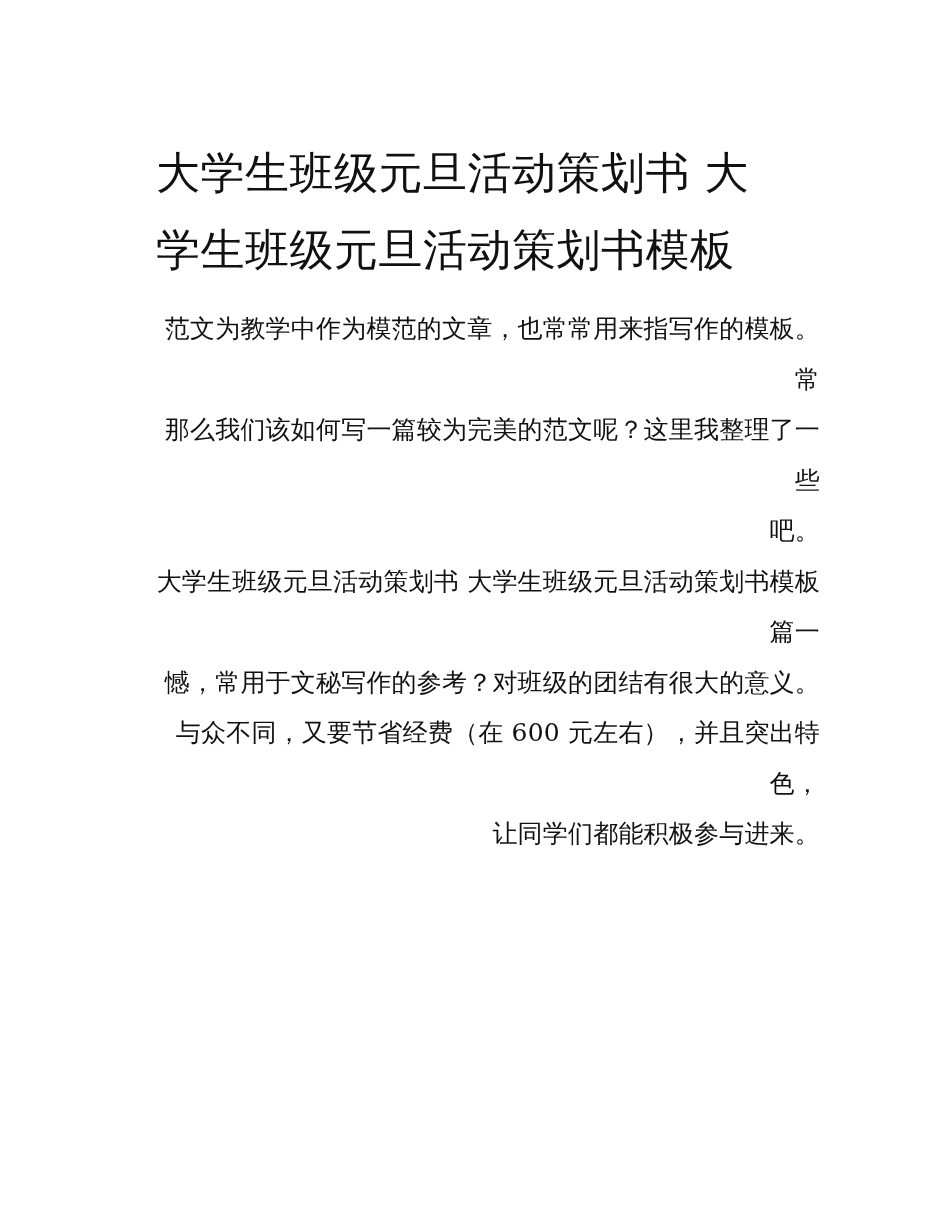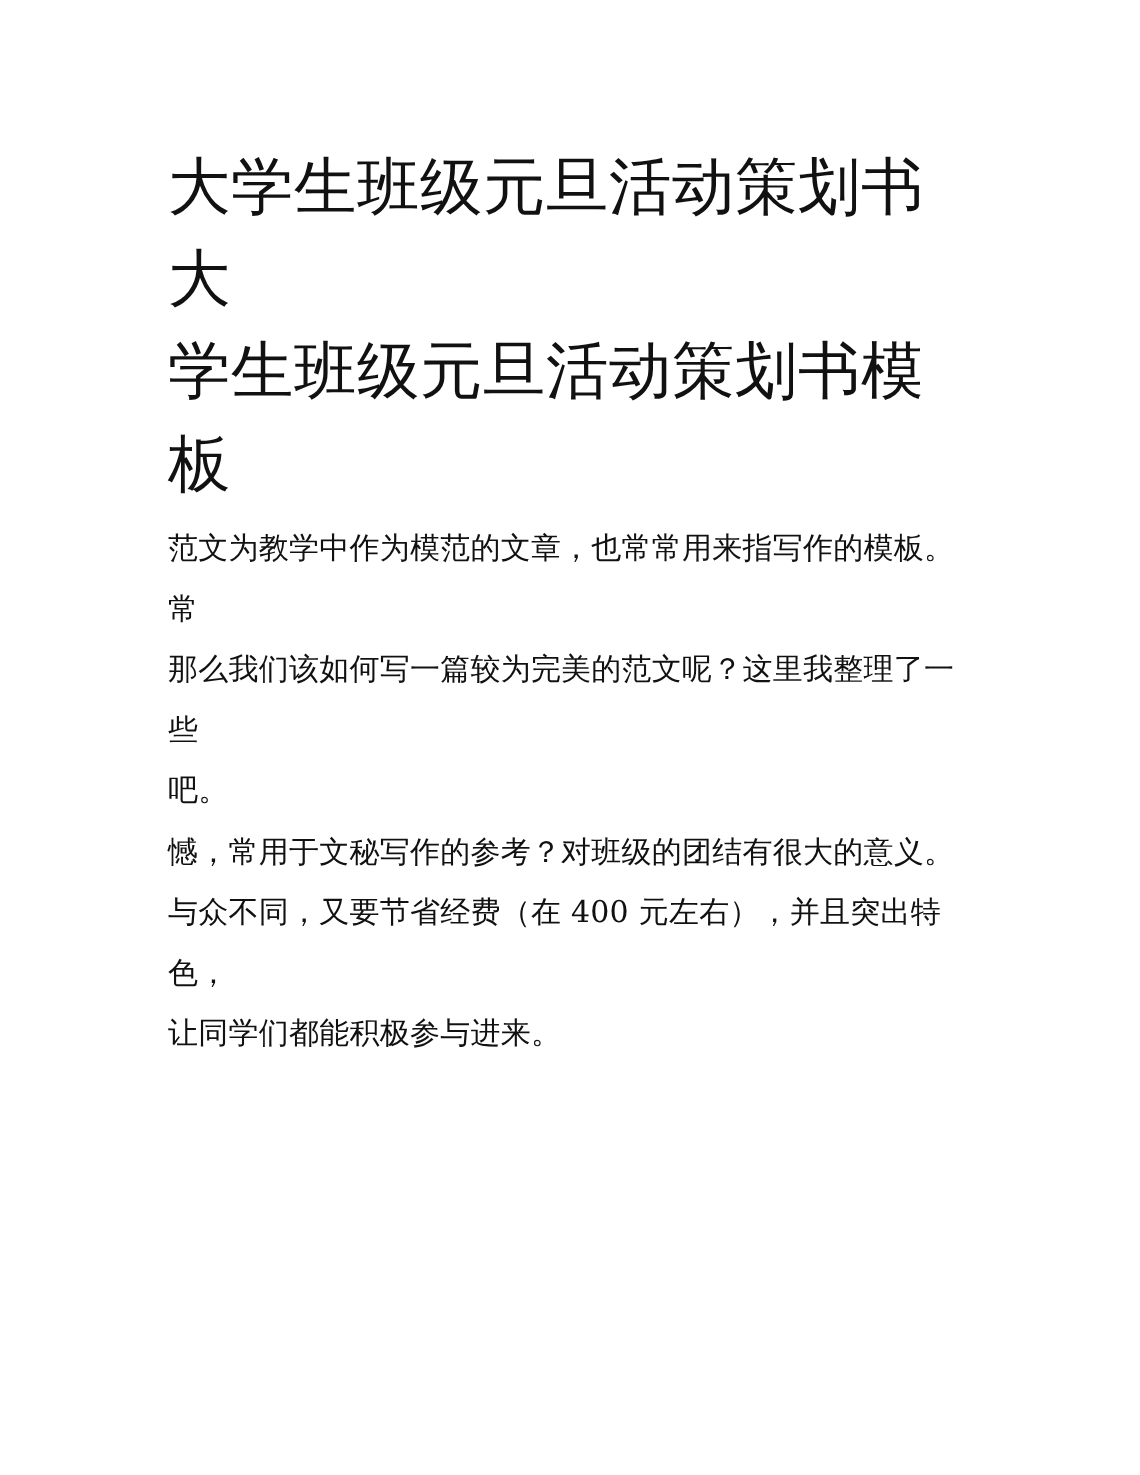--- a/index.html
+++ b/index.html
@@ -15,53 +15,58 @@
       color: #111111;
       font-family: "DejaVu Serif", "Liberation Serif", serif;
     }
     .page {
       position: absolute;
       left: 140px;
       top: 118px;
       width: 680px;
     }
     .title {
-      font-size: 52px;
+      font-size: 44px;
       line-height: 77px;
-      margin: 0;
+      margin: 16px;
       font-weight: normal;
       letter-spacing: 0.5px;
     }
     .title .bold {
       font-weight: bold;
       font-family: "Liberation Sans", "DejaVu Sans", sans-serif;
     }
     .para {
       font-size: 25px;
       line-height: 50.5px;
       margin: 0;
       letter-spacing: 0.2px;
+      text-align: right;
     }
     .para-first { margin-top: 6px; }
   </style>
 </head>
 <body>
 
 <div class="page">
   <h1 class="title">
     <div>大学生班级元旦活动策划书 大</div>
     <div>学生班级元旦活动策划书模板</div>
   </h1>
 
   <div class="para para-first">
     <div>范文为教学中作为模范的文章，也常常用来指写作的模板。常</div>
     <div>那么我们该如何写一篇较为完美的范文呢？这里我整理了一些</div>
     <div>吧。</div>
   </div>
 
+  <div class="para">
+    <div>大学生班级元旦活动策划书 大学生班级元旦活动策划书模板</div>
+    <div>篇一</div>
+  </div>
 
   <div class="para">
     <div>憾，常用于文秘写作的参考？对班级的团结有很大的意义。</div>
-    <div>与众不同，又要节省经费（在 400 元左右），并且突出特色，</div>
+    <div>与众不同，又要节省经费（在 600 元左右），并且突出特色，</div>
     <div>让同学们都能积极参与进来。</div>
   </div>
 
 </div>
 
 </body></html>

